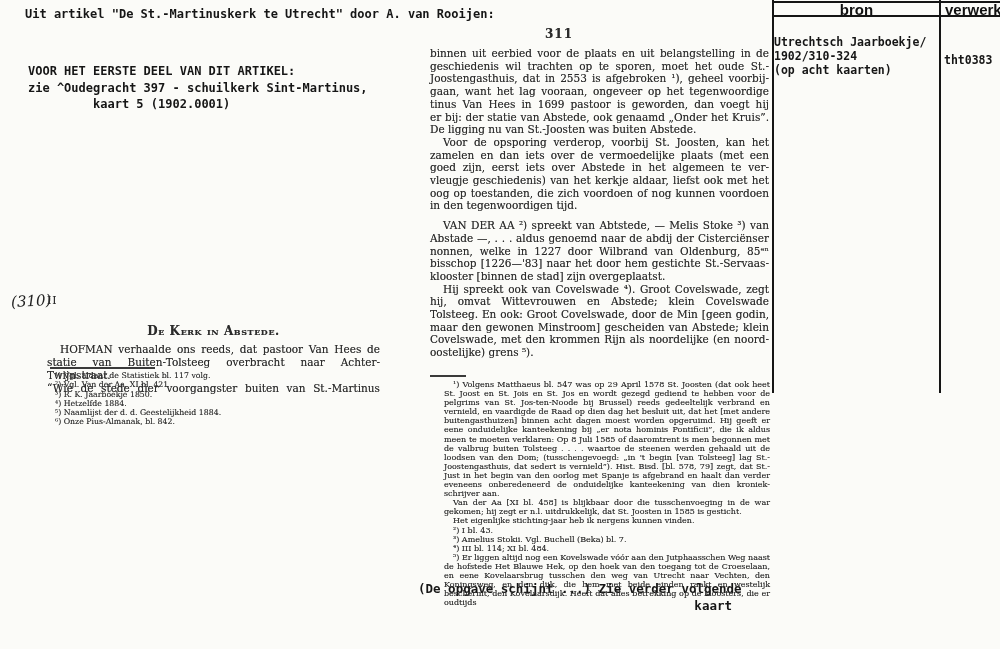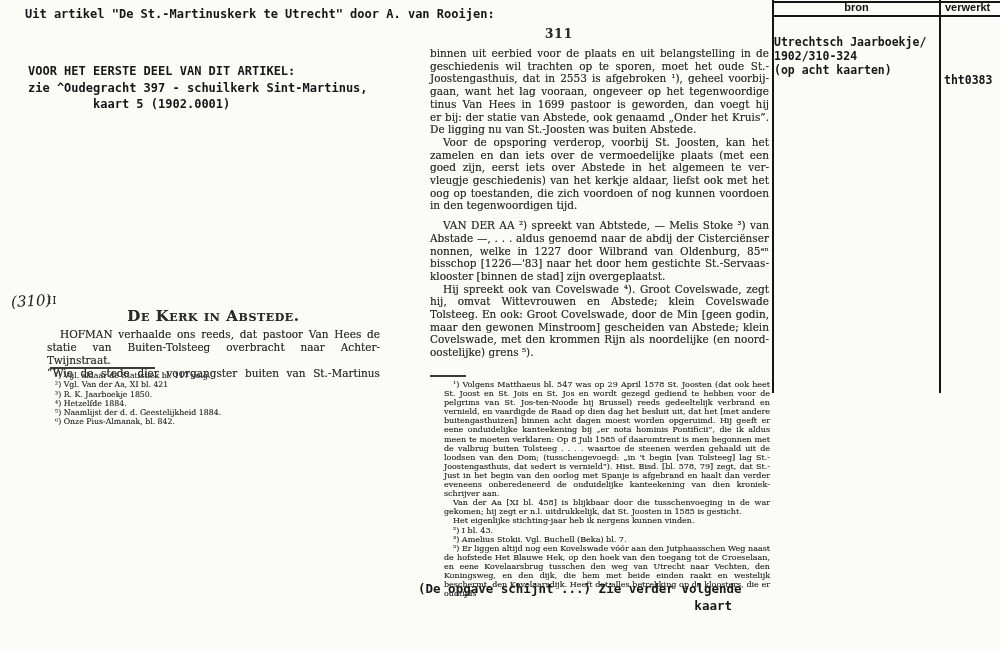--- a/index.html
+++ b/index.html
@@ -18,34 +18,34 @@
   #typed-header{left:25px;top:6px;}
   #ref-block{left:28px;top:63px;}
   #closing-block{left:418px;top:580px;width:318px;font-size:12.5px;line-height:17px;}
   #closing-word{text-align:right;padding-right:4px;}
   
   .tline-h{background:#151515;}
   #t-top{left:772px;top:1px;width:228px;height:2px;}
   #t-hsep{left:772px;top:15px;width:228px;height:2px;}
   #t-v1{left:772px;top:0;width:2px;height:393px;background:#151515;}
   #t-v2{left:939px;top:0;width:2px;height:393px;background:#151515;}
-  .thead{font-family:"Liberation Sans",sans-serif;font-size:11px;font-weight:700;color:#111;}
+  .thead{font-family:"Liberation Sans",sans-serif;font-size:15px;font-weight:700;color:#111;}
   #th-bron{left:774px;top:1px;width:165px;text-align:center;}
   #th-verwerkt{left:945px;top:1px;}
   .tcell{font-family:"DejaVu Sans Mono",monospace;font-weight:700;color:#161616;font-size:11.5px;line-height:14px;}
   #cell-bron{left:774px;top:21px;margin-top:14px;}
-  #cell-verwerkt{left:944px;top:53px;margin-top:20px;}
+  #cell-verwerkt{left:944px;top:53px;}
   
   .ink{text-shadow:0 0 0.35px rgba(40,40,40,.55);}
   #page-number{left:545px;top:27px;font-size:12px;font-weight:700;letter-spacing:1px;}
   #margin-note{left:11px;top:292px;font-style:italic;font-size:15px;transform:rotate(-3deg);color:#222;}
   #right-column{left:430px;top:47px;width:339px;font-size:10.5px;line-height:12.7px;}
   #left-column{left:47px;top:295px;width:333px;font-size:10.5px;line-height:12.9px;}
   #chapter-numeral{text-align:left;font-size:11px;letter-spacing:1px;}
-  #chapter-title{text-align:center;font-variant:small-caps;font-weight:700;font-size:15px;letter-spacing:.6px;margin-top:2px;margin-bottom:5px;}
+  #chapter-title{text-align:center;font-variant:small-caps;font-weight:700;font-size:12px;letter-spacing:.6px;margin-top:17px;margin-bottom:5px;}
   .jline{text-align:justify;text-align-last:justify;}
   .jline.lastln{text-align-last:left;}
   .para.ind .jline:first-child{text-indent:13px;}
   .para.ind .flow{text-indent:9px;}
   .para.gap{margin-top:7px;}
   .flow{text-align:justify;margin-left:16px;}
   .fnrule{height:1.5px;background:#3a3a3a;}
   #left-fn-rule{left:50px;top:367px;width:105px;}
   #right-fn-rule{left:430px;top:375px;width:36px;}
   #left-footnotes{left:55px;top:371px;width:300px;font-size:7.8px;line-height:9.3px;color:#333;}
@@ -128,20 +128,23 @@
       <div class="para ind">
         <div class="flow">Het eigenlijke stichting-jaar heb ik nergens kunnen vinden.</div>
       </div>
       <div class="para ind">
         <div class="flow">²) I bl. 43.</div>
       </div>
       <div class="para ind">
         <div class="flow">³) Amelius Stokii. Vgl. Buchell (Beka) bl. 7.</div>
       </div>
       <div class="para ind">
+        <div class="flow">⁴) III bl. 114; XI bl. 484.</div>
+      </div>
+      <div class="para ind">
         <div class="flow">⁵) Er liggen altijd nog een Kovelswade vóór aan den Jutphaasschen Weg naast de hofstede Het Blauwe Hek, op den hoek van den toegang tot de Croeselaan, en eene Kovelaarsbrug tusschen den weg van Utrecht naar Vechten, den Koningsweg, en den dijk, die hem met beide einden raakt en westelijk beschermt, den Kovelaarsdijk. Heeft dat alles betrekking op de kloosters, die er oudtijds</div>
       </div>
     </div>
 
   <div class="abs ink" id="left-column">
     <div id="chapter-numeral">II</div>
     <div id="chapter-title">De Kerk in Abstede.</div>
     <div>
         <div class="para ind">
           <div class="jline">HOFMAN verhaalde ons reeds, dat pastoor Van Hees de</div>

